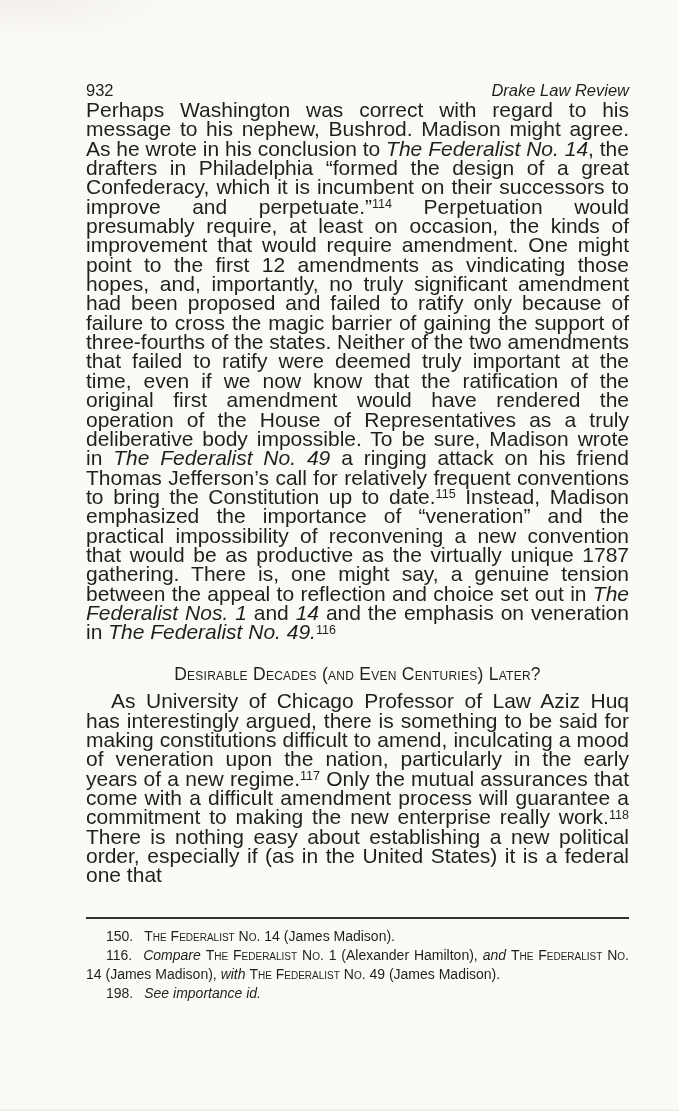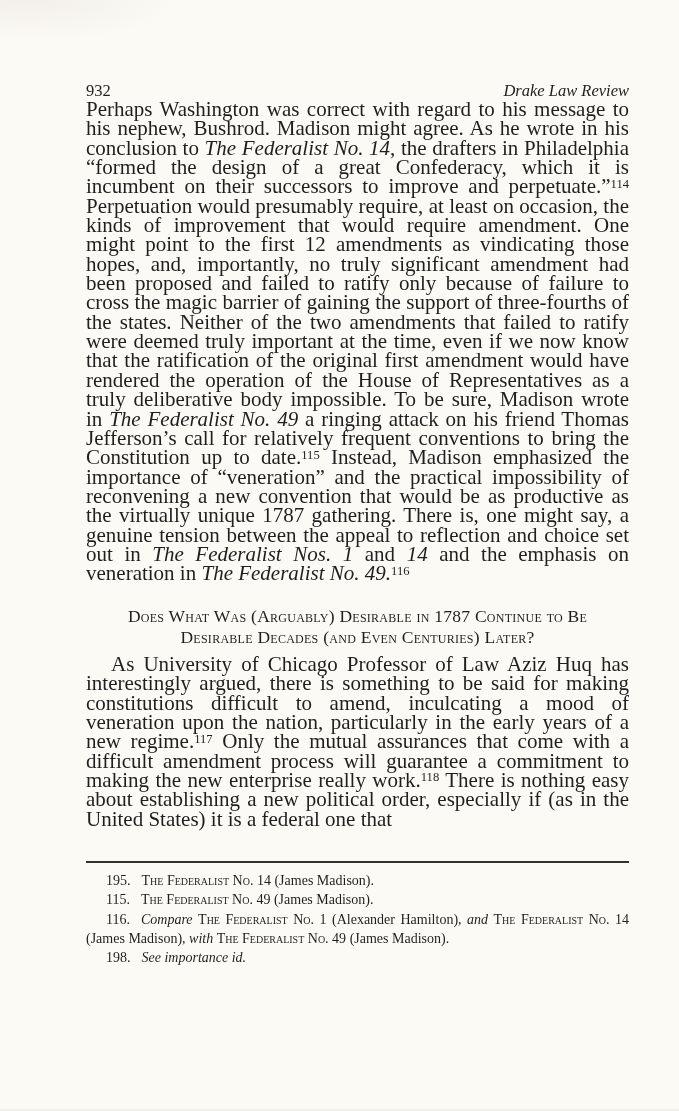--- a/index.html
+++ b/index.html
@@ -11,21 +11,21 @@
     position: relative;
     width: 679px;
     height: 1111px;
     box-sizing: border-box;
     padding: 81px 50px 0 86px;
     background: #fcfaf5;
     background-image:
       radial-gradient(ellipse 220px 60px at 30px 0px, rgba(120,115,100,0.08), rgba(0,0,0,0) 70%),
       linear-gradient(to top, rgba(100,98,90,0.10) 0px, rgba(0,0,0,0) 3px);
     color: #1f1f1f;
-    font-family: Liberation Serif, serif;
+    font-family: Liberation Sans, sans-serif;
     overflow: hidden;
   }
   .runhead {
     display: flex;
     align-items: baseline;
     font-size: 16.5px;
     line-height: 19px;
   }
   .rh-side { flex: 1 1 0; }
   .rh-left { text-align: left; }
@@ -82,29 +82,27 @@
 
   <div class="runhead">
     <span class="rh-side rh-left">932</span>
     <span class="rh-center">Drake Law Review</span>
   </div>
 
   <div class="bodytext">
     <p class="para-first"><span>Perhaps Washington was correct with regard to his message to his nephew, Bushrod. Madison might agree. As he wrote in his conclusion to </span><span class="seg-i">The Federalist No. 14</span><span>, the drafters in Philadelphia “formed the design of a great Confederacy, which it is incumbent on their successors to improve and perpetuate.”</span><span class="seg-sup">114</span><span> Perpetuation would presumably require, at least on occasion, the kinds of improvement that would require amendment. One might point to the first 12 amendments as vindicating those hopes, and, importantly, no truly significant amendment had been proposed and failed to ratify only because of failure to cross the magic barrier of gaining the support of three-fourths of the states. Neither of the two amendments that failed to ratify were deemed truly important at the time, even if we now know that the ratification of the original first amendment would have rendered the operation of the House of Representatives as a truly deliberative body impossible. To be sure, Madison wrote in </span><span class="seg-i">The Federalist No. 49</span><span> a ringing attack on his friend Thomas Jefferson’s call for relatively frequent conventions to bring the Constitution up to date.</span><span class="seg-sup">115</span><span> Instead, Madison emphasized the importance of “veneration” and the practical impossibility of reconvening a new convention that would be as productive as the virtually unique 1787 gathering. There is, one might say, a genuine tension between the appeal to reflection and choice set out in </span><span class="seg-i">The Federalist Nos. 1</span><span> and </span><span class="seg-i">14</span><span> and the emphasis on veneration in </span><span class="seg-i">The Federalist No. 49.</span><span class="seg-sup">116</span></p>
 
     <div class="section-heading">
-      <div>Does What Was (Arguably) Desirable in 1787 Continue to Be</div>
       <div>Desirable Decades (and Even Centuries) Later?</div>
     </div>
 
     <p class="para-indent"><span>As University of Chicago Professor of Law Aziz Huq has interestingly argued, there is something to be said for making constitutions difficult to amend, inculcating a mood of veneration upon the nation, particularly in the early years of a new regime.</span><span class="seg-sup">117</span><span> Only the mutual assurances that come with a difficult amendment process will guarantee a commitment to making the new enterprise really work.</span><span class="seg-sup">118</span><span> There is nothing easy about establishing a new political order, especially if (as in the United States) it is a federal one that</span></p>
   </div>
 
   <div class="fn-sep"></div>
 
   <div class="footnotes">
-    <p><span class="fn-num">195.</span><span><span class="seg-sc">The Federalist No. 14</span><span> (James Madison).</span></span></p>
-    <p><span class="fn-num">115.</span><span><span class="seg-sc">The Federalist No. 49</span><span> (James Madison).</span></span></p>
+    <p><span class="fn-num">150.</span><span><span class="seg-sc">The Federalist No. 14</span><span> (James Madison).</span></span></p>
     <p><span class="fn-num">116.</span><span><span class="seg-i">Compare</span><span> </span><span class="seg-sc">The Federalist No. 1</span><span> (Alexander Hamilton), </span><span class="seg-i">and</span><span> </span><span class="seg-sc">The Federalist No. 14</span><span> (James Madison), </span><span class="seg-i">with</span><span> </span><span class="seg-sc">The Federalist No. 49</span><span> (James Madison).</span></span></p>
     <p><span class="fn-num">198.</span><span><span class="seg-i">See importance id.</span></span></p>
   </div>
 
 </div>
 
 </body></html>

